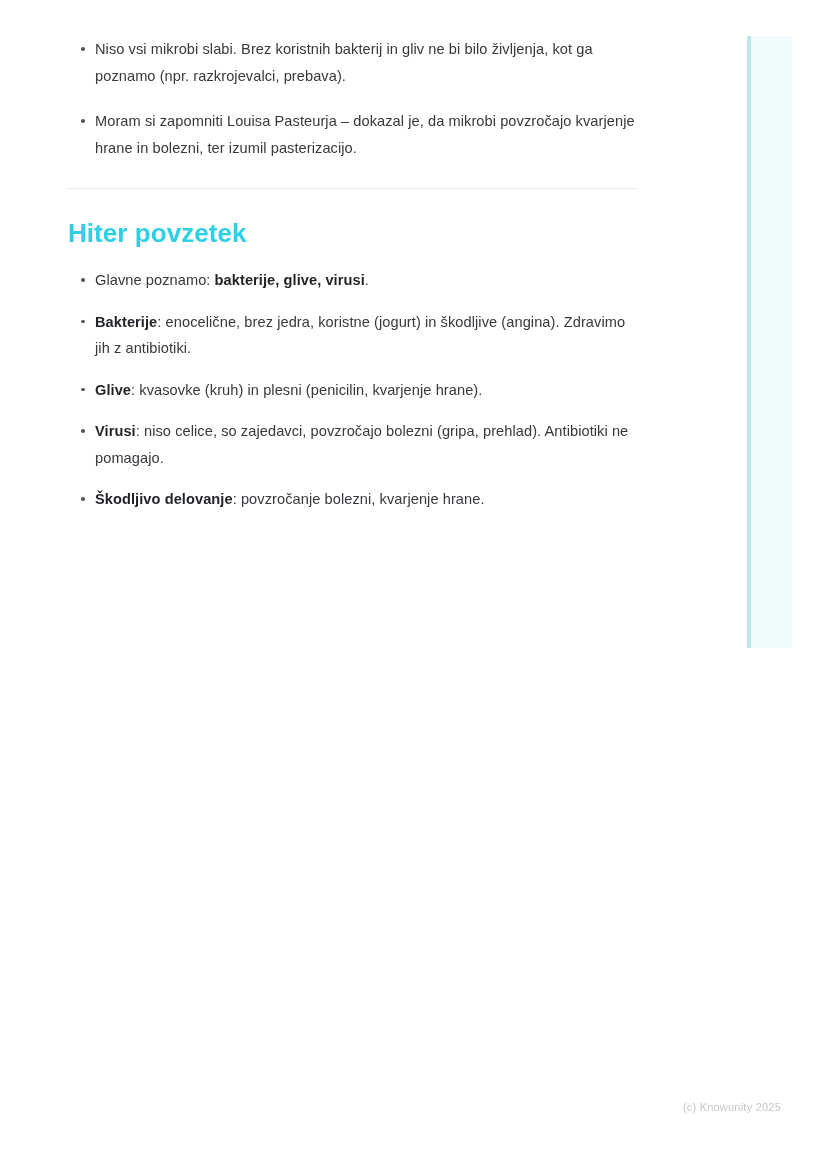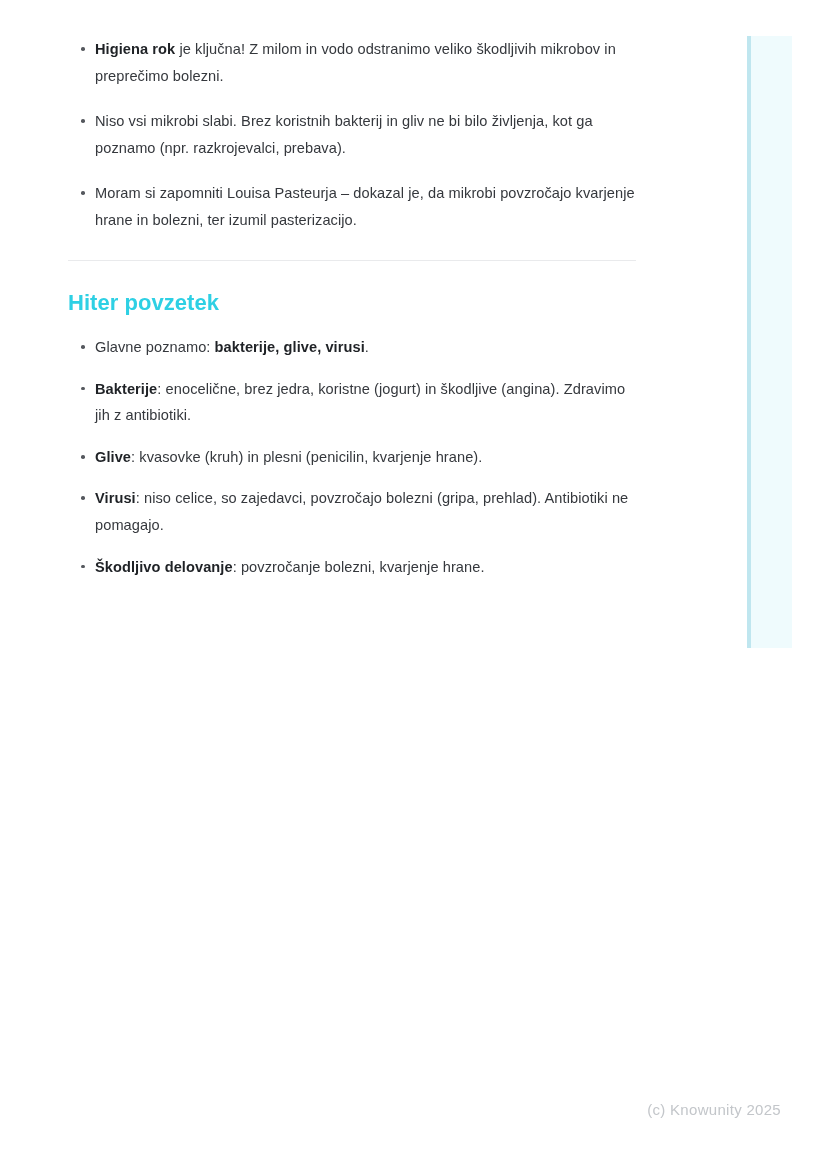--- a/index.html
+++ b/index.html
@@ -73,54 +73,53 @@
   .i { }
 
   hr.divider {
     border: none;
     border-top: 1px solid #e9eaec;
     margin: 27px 0 0 0;
     width: 100%;
   }
 
   h2.section-heading {
-    font-size: 22px;
+    font-size: 26px;
     font-weight: bold;
     color: #2ed0e4;
     margin: 29px 0 18px 0;
     letter-spacing: 0.002em;
   }
 
   #summary-list > li {
     margin-bottom: 15px;
   }
 
   
   #footer {
     position: absolute;
     left: 0;
     top: 1101px;
     width: 781px;
     text-align: right;
-    font-size: 15px;
+    font-size: 11px;
     color: #c3c6ca;
     letter-spacing: 0.02em;
   }
 </style>
 </head>
 <body>
 
 <div id="page">
 
   <div id="side-panel"></div>
 
   <div id="content">
 
     <ul class="bullets" id="intro-list">
-        <li><span class="b">Higiena rok</span><span> je ključna! Z milom in vodo odstranimo veliko škodljivih mikrobov in preprečimo bolezni.</span></li>
         <li><span>Niso vsi mikrobi slabi. Brez koristnih bakterij in gliv ne bi bilo življenja, kot ga poznamo (npr. razkrojevalci, prebava).</span></li>
         <li><span class="i">Moram si zapomniti Louisa Pasteurja</span><span> – dokazal je, da mikrobi povzročajo kvarjenje hrane in bolezni, ter izumil pasterizacijo.</span></li>
       </ul>
 
     <hr class="divider">
 
     <h2 class="section-heading">Hiter povzetek</h2>
 
     <ul class="bullets" id="summary-list">
         <li><span>Glavne poznamo: </span><span class="b">bakterije, glive, virusi</span><span>.</span></li>

